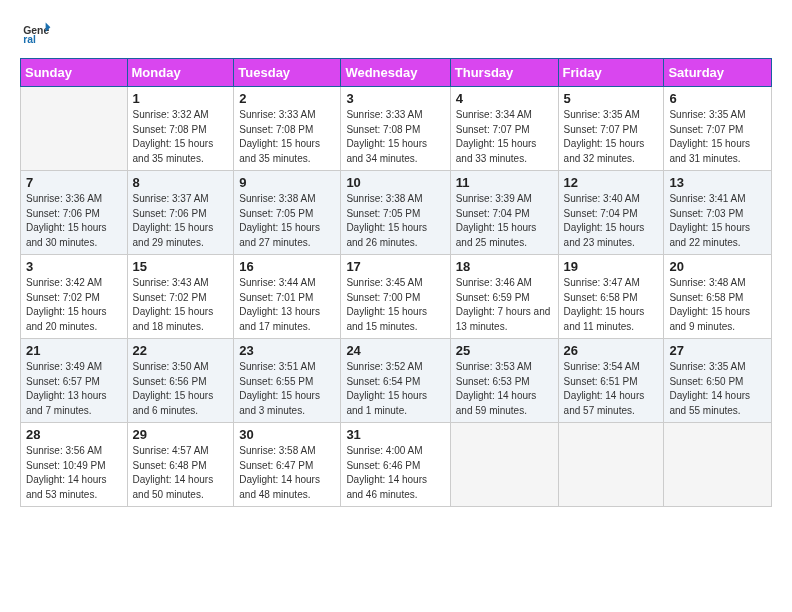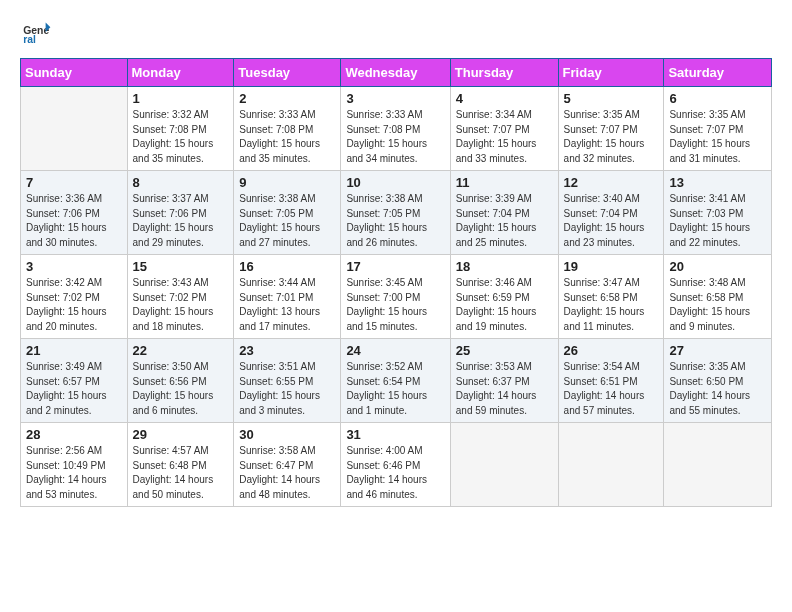--- a/index.html
+++ b/index.html
@@ -263,21 +263,21 @@
           <span>Sunrise: 3:45 AM</span><br>
           <span>Sunset: 7:00 PM</span><br>
           <span>Daylight: 15 hours and 15 minutes.</span>
         </div>
       </td>
           <td>
         <span class="day-num">18</span>
         <div class="day-info">
           <span>Sunrise: 3:46 AM</span><br>
           <span>Sunset: 6:59 PM</span><br>
-          <span>Daylight: 15 hours and 19 minutes.</span>
+          <span>Daylight: 7 hours and 13 minutes.</span>
         </div>
       </td>
           <td>
         <span class="day-num">19</span>
         <div class="day-info">
           <span>Sunrise: 3:47 AM</span><br>
           <span>Sunset: 6:58 PM</span><br>
           <span>Daylight: 15 hours and 11 minutes.</span>
         </div>
       </td>
@@ -289,21 +289,21 @@
           <span>Daylight: 15 hours and 9 minutes.</span>
         </div>
       </td>
         </tr>
         <tr class="row-shaded">
           <td>
         <span class="day-num">21</span>
         <div class="day-info">
           <span>Sunrise: 3:49 AM</span><br>
           <span>Sunset: 6:57 PM</span><br>
-          <span>Daylight: 15 hours and 2 minutes.</span>
+          <span>Daylight: 13 hours and 7 minutes.</span>
         </div>
       </td>
           <td>
         <span class="day-num">22</span>
         <div class="day-info">
           <span>Sunrise: 3:50 AM</span><br>
           <span>Sunset: 6:56 PM</span><br>
           <span>Daylight: 15 hours and 6 minutes.</span>
         </div>
       </td>
@@ -320,21 +320,21 @@
         <div class="day-info">
           <span>Sunrise: 3:52 AM</span><br>
           <span>Sunset: 6:54 PM</span><br>
           <span>Daylight: 15 hours and 1 minute.</span>
         </div>
       </td>
           <td>
         <span class="day-num">25</span>
         <div class="day-info">
           <span>Sunrise: 3:53 AM</span><br>
-          <span>Sunset: 6:37 PM</span><br>
+          <span>Sunset: 6:53 PM</span><br>
           <span>Daylight: 14 hours and 59 minutes.</span>
         </div>
       </td>
           <td>
         <span class="day-num">26</span>
         <div class="day-info">
           <span>Sunrise: 3:54 AM</span><br>
           <span>Sunset: 6:51 PM</span><br>
           <span>Daylight: 14 hours and 57 minutes.</span>
         </div>
@@ -345,21 +345,21 @@
           <span>Sunrise: 3:35 AM</span><br>
           <span>Sunset: 6:50 PM</span><br>
           <span>Daylight: 14 hours and 55 minutes.</span>
         </div>
       </td>
         </tr>
         <tr>
           <td>
         <span class="day-num">28</span>
         <div class="day-info">
-          <span>Sunrise: 2:56 AM</span><br>
+          <span>Sunrise: 3:56 AM</span><br>
           <span>Sunset: 10:49 PM</span><br>
           <span>Daylight: 14 hours and 53 minutes.</span>
         </div>
       </td>
           <td>
         <span class="day-num">29</span>
         <div class="day-info">
           <span>Sunrise: 4:57 AM</span><br>
           <span>Sunset: 6:48 PM</span><br>
           <span>Daylight: 14 hours and 50 minutes.</span>

